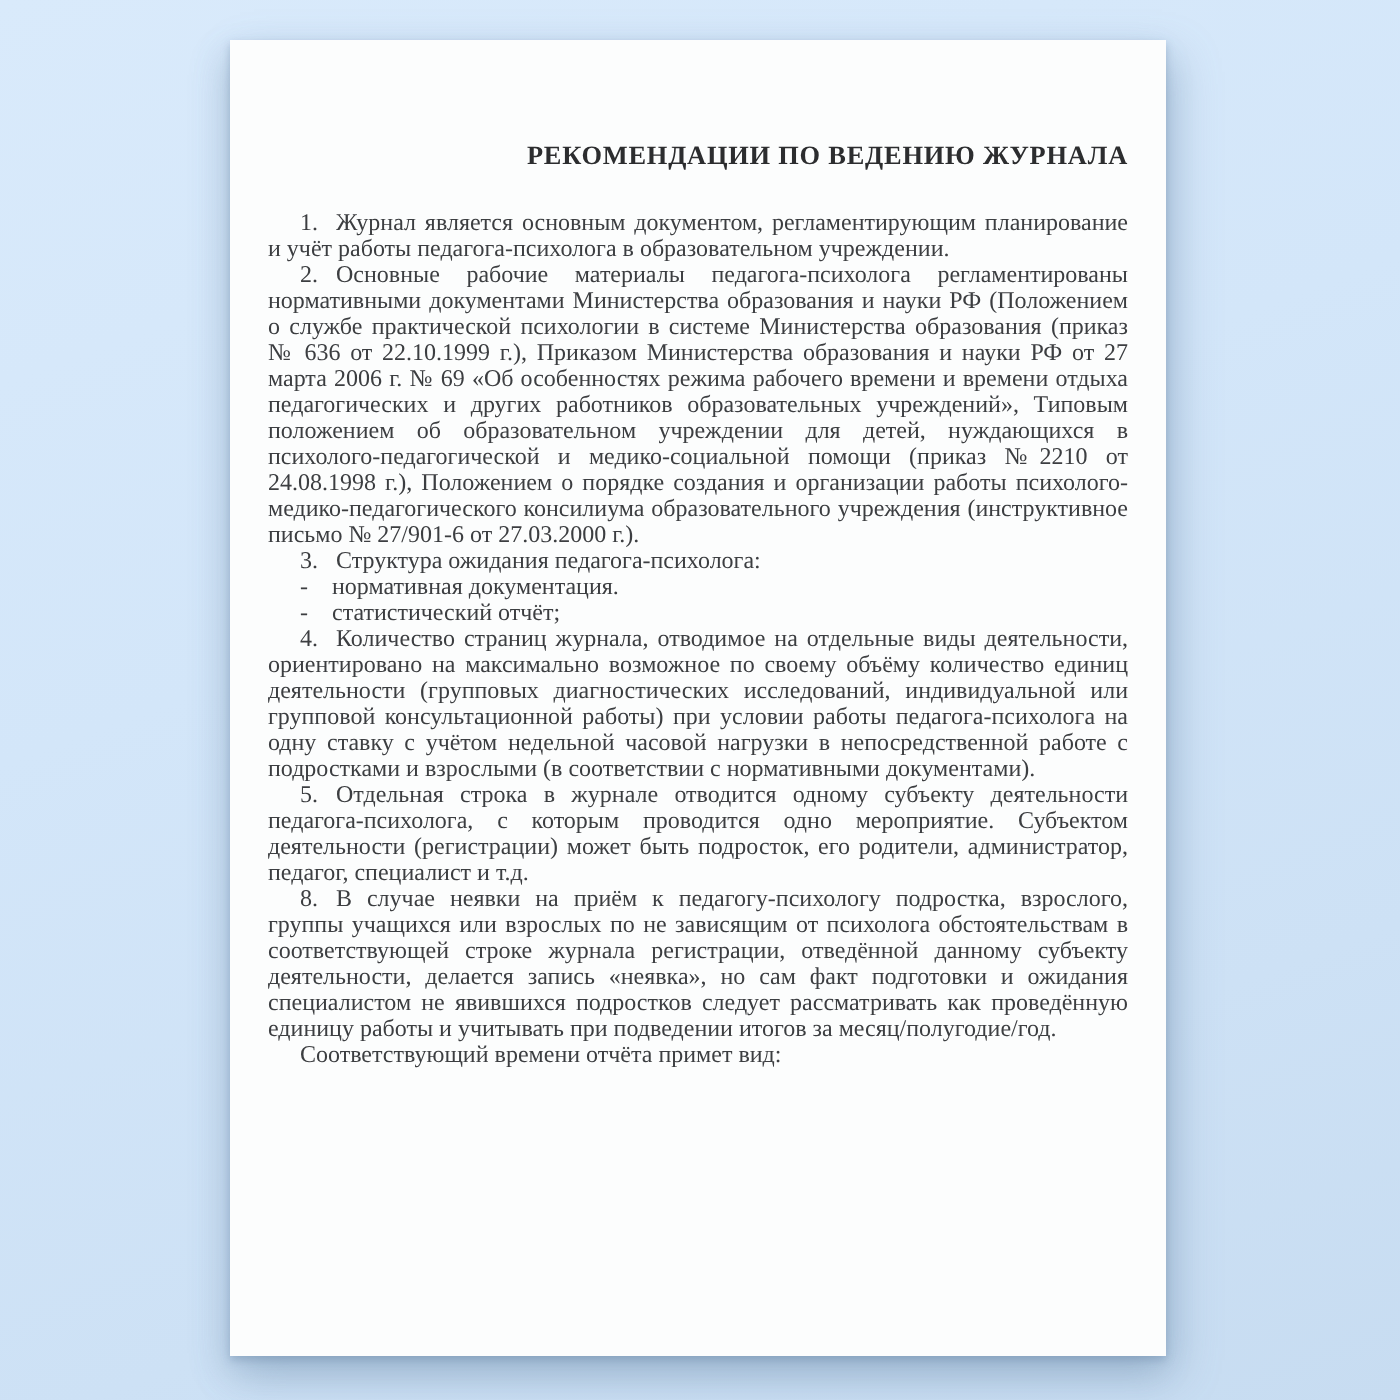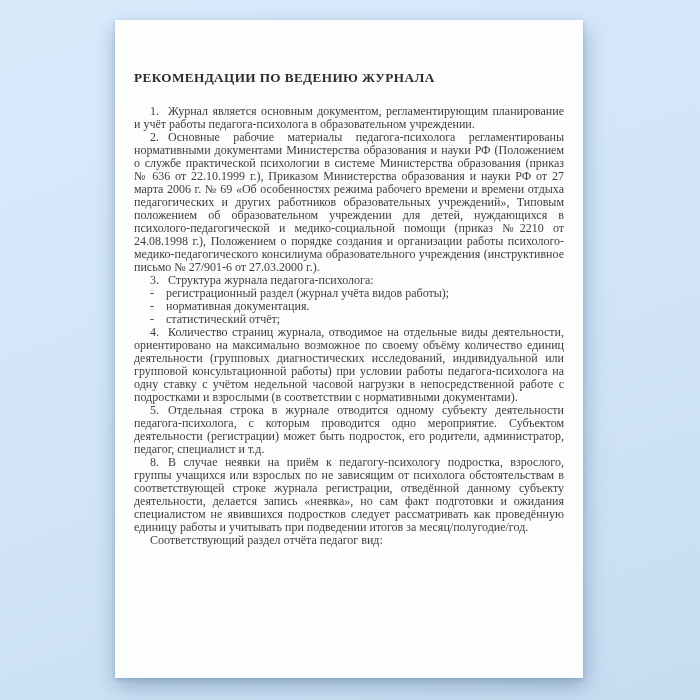--- a/index.html
+++ b/index.html
@@ -19,21 +19,21 @@
     width: 468px; height: 658px;
     background: #fcfdfd;
     box-shadow:
       0 2px 4px rgba(106,136,168,0.40),
       5px 9px 20px rgba(106,136,168,0.38),
       -4px 8px 16px rgba(106,136,168,0.22);
     padding: 50px 19px 12px 19px;
     overflow: hidden;
   }
   .title {
-    text-align: left;
+    text-align: right;
     font-size: 13.2px;
     font-weight: bold;
     letter-spacing: 0.4px;
     color: #2c2d2f;
     margin-bottom: 19px;
     white-space: nowrap;
   }
   .para {
     text-align: justify;
     text-indent: 16px;
@@ -52,32 +52,31 @@
 
 <div class="scene">
   <div class="paper">
 
     <h1 class="title">РЕКОМЕНДАЦИИ ПО ВЕДЕНИЮ ЖУРНАЛА</h1>
 
     <p class="para"><span class="num">1.</span><span class="gap"></span><span>Журнал является основным документом, регламентирующим планирование и учёт работы педагога-психолога в образовательном учреждении.</span></p>
 
     <p class="para"><span class="num">2.</span><span class="gap"></span><span>Основные рабочие материалы педагога-психолога регламентированы нормативными документами Министерства образования и науки РФ (Положением о службе практической психологии в системе Министерства образования (приказ № 636 от 22.10.1999 г.), Приказом Министерства образования и науки РФ от 27 марта 2006 г. № 69 «Об особенностях режима рабочего времени и времени отдыха педагогических и других работников образовательных учреждений», Типовым положением об образовательном учреждении для детей, нуждающихся в психолого-педагогической и медико-социальной помощи (приказ №2210 от 24.08.1998 г.), Положением о порядке создания и организации работы психолого-медико-педагогического консилиума образовательного учреждения (инструктивное письмо № 27/901-6 от 27.03.2000 г.).</span></p>
 
-    <p class="para"><span class="num">3.</span><span class="gap"></span><span>Структура журнала педагога-психолога:</span></p>
+    <p class="para"><span class="num">3.</span><span class="gap"></span><span>Структура ожидания педагога-психолога:</span></p>
 
-    <p class="para"><span class="num">-</span><span class="dash-gap"></span><span>регистрационный раздел (журнал учёта видов работы);</span></p>
 
     <p class="para"><span class="num">-</span><span class="dash-gap"></span><span>нормативная документация.</span></p>
 
     <p class="para"><span class="num">-</span><span class="dash-gap"></span><span>статистический отчёт;</span></p>
 
     <p class="para"><span class="num">4.</span><span class="gap"></span><span>Количество страниц журнала, отводимое на отдельные виды деятельности, ориентировано на максимально возможное по своему объёму количество единиц деятельности (групповых диагностических исследований, индивидуальной или групповой консультационной работы) при условии работы педагога-психолога на одну ставку с учётом недельной часовой нагрузки в непосредственной работе с подростками и взрослыми (в соответствии с нормативными документами).</span></p>
 
     <p class="para"><span class="num">5.</span><span class="gap"></span><span>Отдельная строка в журнале отводится одному субъекту деятельности педагога-психолога, с которым проводится одно мероприятие. Субъектом деятельности (регистрации) может быть подросток, его родители, администратор, педагог, специалист и т.д.</span></p>
 
 
 
     <p class="para"><span class="num">8.</span><span class="gap"></span><span>В случае неявки на приём к педагогу-психологу подростка, взрослого, группы учащихся или взрослых по не зависящим от психолога обстоятельствам в соответствующей строке журнала регистрации, отведённой данному субъекту деятельности, делается запись «неявка», но сам факт подготовки и ожидания специалистом не явившихся подростков следует рассматривать как проведённую единицу работы и учитывать при подведении итогов за месяц/полугодие/год.</span></p>
 
-    <p class="para"><span>Соответствующий раздел отчёта педагог вид:</span></p>
+    <p class="para"><span>Соответствующий времени отчёта примет вид:</span></p>
 
   </div>
 </div>
 
 </body></html>

